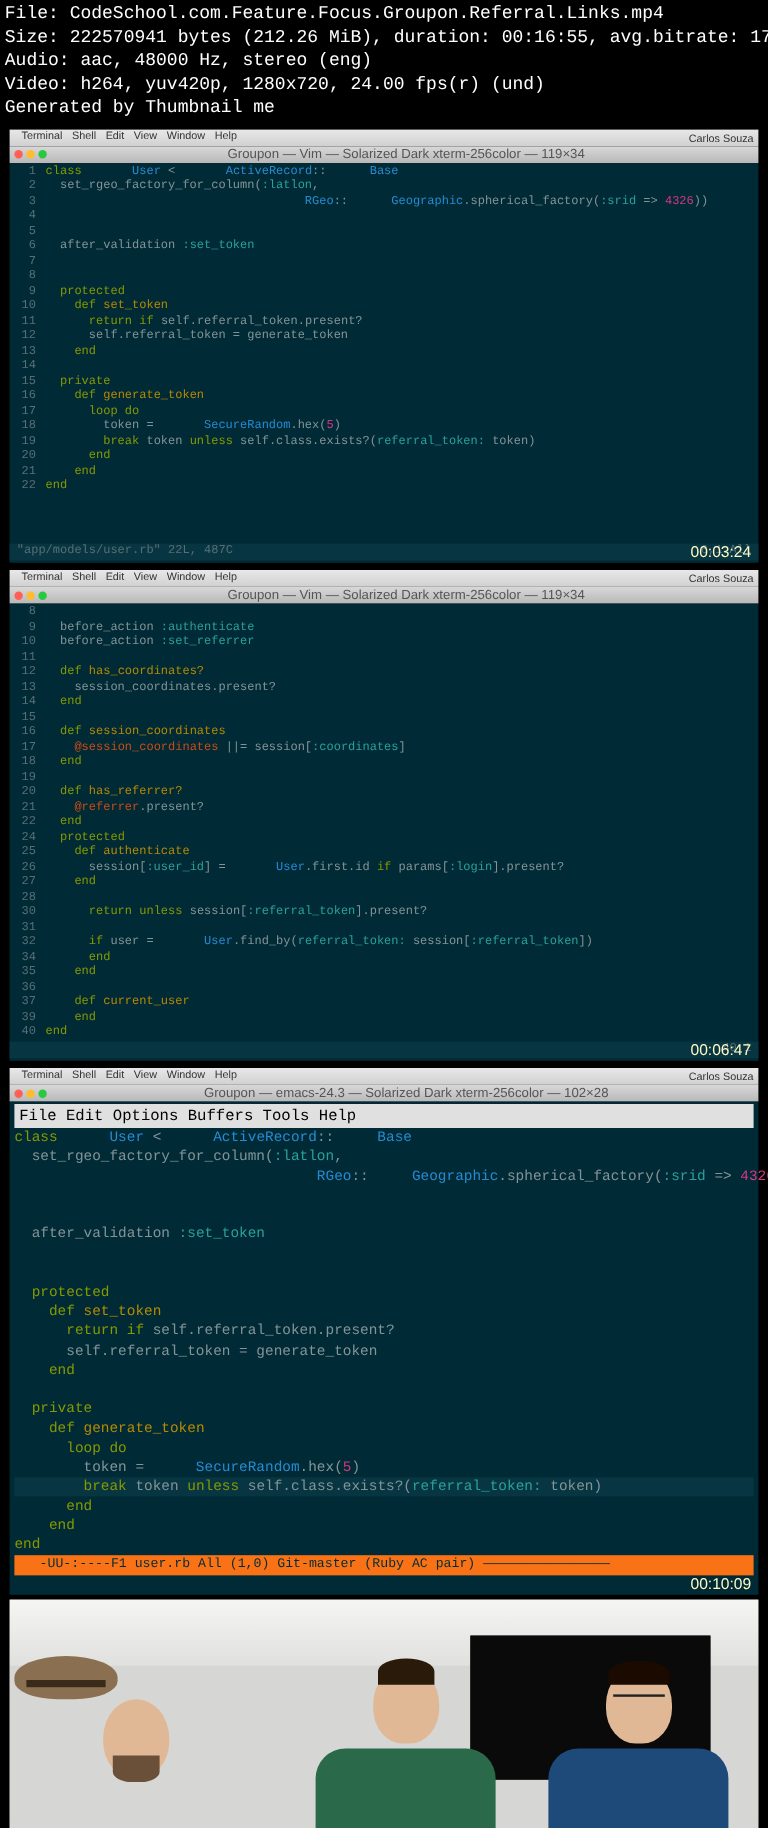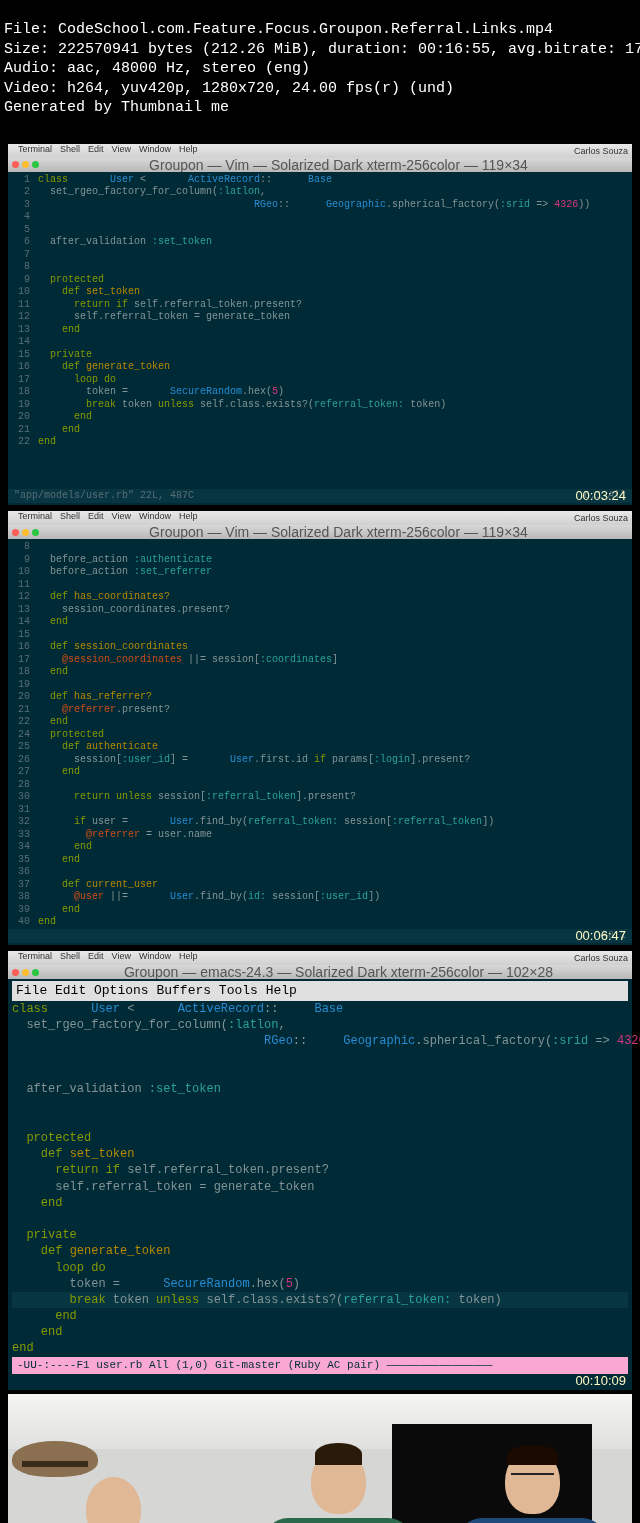--- a/index.html
+++ b/index.html
@@ -1,24 +1,24 @@
 <!DOCTYPE html>
 <html><head>
 <meta charset="utf-8">
 <style>
 * { margin: 0; padding: 0; box-sizing: border-box; }
 body { width: 640px; background: #000; font-family: "Courier New", monospace; color: #fff; font-size: 12px; }
-.header { padding: 20px 4px; background: #000; line-height: 1.3; font-size: 15px; }
+.header { padding: 2px 4px; background: #000; line-height: 1.3; font-size: 15px; }
 .header-line { white-space: nowrap; }
 .frame { position: relative; margin: 6px 8px 2px 8px; }
 .mac-menu { background: linear-gradient(#e8e8e8, #d0d0d0); height: 14px; display: flex; padding: 0 4px; font-size: 9px; color: #333; font-family: Helvetica, Arial, sans-serif; }
 .mac-menu .apple { margin-right: 6px; }
 .mac-menu .item { margin-right: 8px; }
 .mac-menu .right { margin-left: auto; display: flex; align-items: center; gap: 6px; }
-.title-bar { background: linear-gradient(#d8d8d8, #b8b8b8); height: 14px; display: flex; align-items: center; padding: 0 4px; font-size: 14px; color: #444; font-family: Helvetica, sans-serif; }
+.title-bar { background: linear-gradient(#d8d8d8, #b8b8b8); height: 14px; display: flex; align-items: center; padding: 0 4px; font-size: 11px; color: #444; font-family: Helvetica, sans-serif; }
 .traffic { display: flex; gap: 3px; margin-right: 10px; }
 .dot { width: 7px; height: 7px; border-radius: 50%; }
 .dot.r { background: #ff5f57; }
 .dot.y { background: #febc2e; }
 .dot.g { background: #28c840; }
 .title-bar .title { flex: 1; text-align: center; color: #555; }
 .editor { background: #002b36; padding: 2px 0; font-size: 10px; line-height: 1.25; min-height: 260px; position: relative; }
 .editor .ln { display: flex; }
 .editor .num { width: 30px; text-align: right; padding-right: 8px; color: #586e75; flex-shrink: 0; }
 .editor .code { white-space: pre; color: #839496; }
@@ -27,21 +27,21 @@
 .sym { color: #2aa198; }
 .fn { color: #b58900; }
 .const { color: #cb4b16; }
 .num2 { color: #d33682; }
 .self { color: #839496; }
 .status-line { background: #073642; color: #586e75; font-size: 10px; padding: 1px 6px; display: flex; justify-content: space-between; }
 .timestamp { position: absolute; bottom: 2px; right: 6px; font-size: 13px; color: #fef9c3; font-family: sans-serif;}
 .emacs-menu { background: #e0e0e0; color: #000; font-size: 13px; padding: 1px 4px; font-family: "Courier New", monospace; }
 .editor2 { background: #002b36; padding: 2px 4px; font-size: 12px; line-height: 1.35; min-height: 260px; position: relative; }
 .editor2 .code { white-space: pre; color: #839496; }
-.emacs-status { background: #f9a8d4; color: #002b36; font-size: 11px; padding: 1px 5px; font-family: "Courier New", monospace; }
+.emacs-status { background: #f97316; color: #002b36; font-size: 11px; padding: 1px 21px; font-family: "Courier New", monospace; }
 .video-frame { position: relative; margin: 4px 8px; height: 325px; background: linear-gradient(180deg, #e8e8e6 0%, #dedede 55%, #888 100%); overflow: hidden; }
 .ceiling { position: absolute; top: 0; left: 0; right: 0; height: 55px; background: linear-gradient(#f5f5f3, #e0e0de); }
 .wall { position: absolute; top: 55px; left: 0; right: 0; bottom: 0; background: #d6d6d4; }
 .tv { position: absolute; top: 30px; right: 40px; width: 200px; height: 120px; background: #0a0a0a; border: 3px solid #0a0a0a; }
 .tv::before { content: ""; position: absolute; bottom: -36px; left: 50%; width: 10px; height: 36px; background: #222; transform: translateX(-50%); }
 .person { position: absolute; bottom: 60px; }
 .p1 { left: 20px; width: 170px; height: 210px; }
 .p2 { left: 250px; width: 160px; height: 210px; }
 .p3 { right: 20px; width: 160px; height: 210px; }
 .head { width: 55px; height: 65px; border-radius: 50% 50% 45% 45%; background: #e0b896; margin: 0 auto; position: relative; }
@@ -294,42 +294,34 @@
       </div>
     <div class="ln">
         <span class="num">31</span>
         <span class="code"></span>
       </div>
     <div class="ln">
         <span class="num">32</span>
         <span class="code">      <span class="kw">if</span> user = <span class="cls">User</span>.find_by(<span class="sym">referral_token:</span> session[<span class="sym">:referral_token</span>])</span>
       </div>
     <div class="ln">
-        <span class="num">33</span>
-        <span class="code">        <span class="const">@referrer</span> = user.name</span>
-      </div>
-    <div class="ln">
         <span class="num">34</span>
         <span class="code">      <span class="kw">end</span></span>
       </div>
     <div class="ln">
         <span class="num">35</span>
         <span class="code">    <span class="kw">end</span></span>
       </div>
     <div class="ln">
         <span class="num">36</span>
         <span class="code"></span>
       </div>
     <div class="ln">
         <span class="num">37</span>
         <span class="code">    <span class="kw">def</span> <span class="fn">current_user</span></span>
-      </div>
-    <div class="ln">
-        <span class="num">38</span>
-        <span class="code">      <span class="const">@user</span> ||= <span class="cls">User</span>.find_by(<span class="sym">id:</span> session[<span class="sym">:user_id</span>])</span>
       </div>
     <div class="ln">
         <span class="num">39</span>
         <span class="code">    <span class="kw">end</span></span>
       </div>
     <div class="ln">
         <span class="num">40</span>
         <span class="code"><span class="kw">end</span></span>
       </div>
     <div class="status-line">

